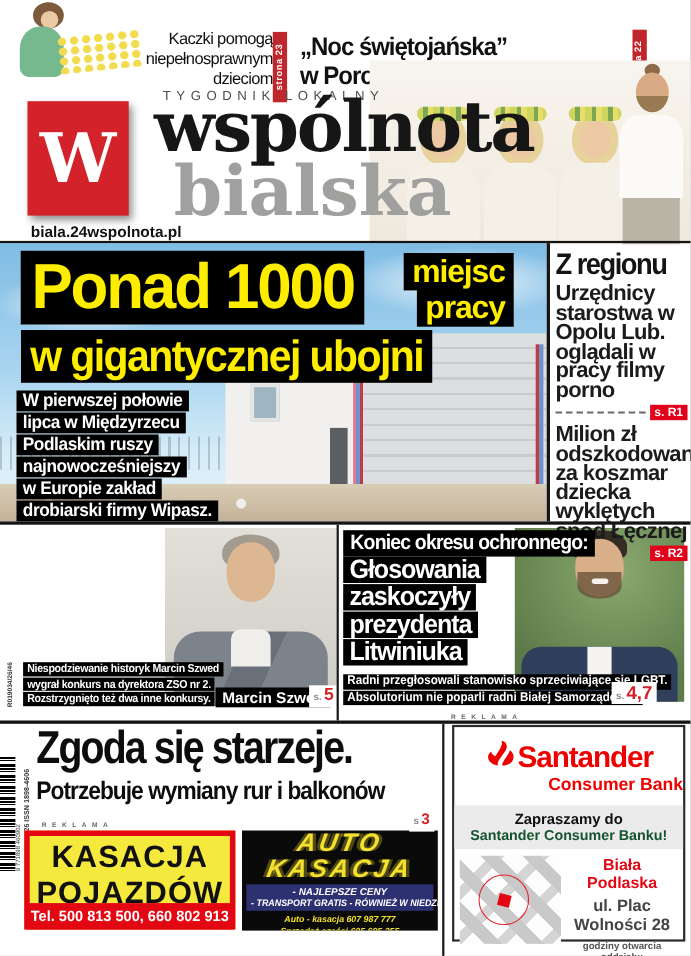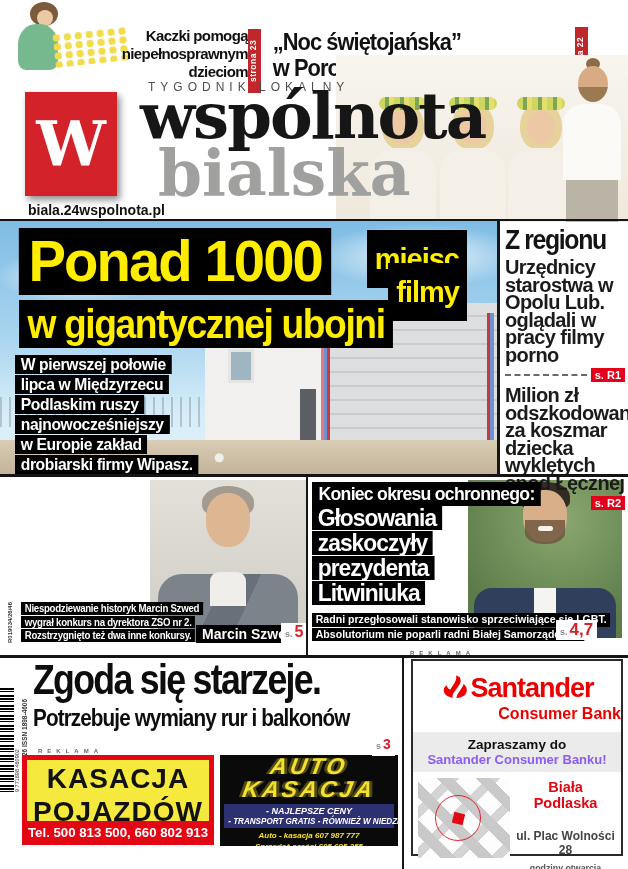--- a/index.html
+++ b/index.html
@@ -9,21 +9,21 @@
 .abs{position:absolute}
 .cx{transform-origin:left top}
 
 
 #child-photo{left:0;top:22;width:130px;height:72px}
 #child-photo .girl-hair{position:absolute;left:30px;top:2px;width:28px;height:24px;border-radius:50%;background:#7c5a3a}
 #child-photo .girl-face{position:absolute;left:37px;top:10px;width:16px;height:16px;border-radius:50%;background:#eac9a4}
 #child-photo .girl-dress{position:absolute;left:18px;top:24px;width:40px;height:46px;border-radius:45% 45% 20% 20%;background:#76b98e}
 #child-photo .ducks{position:absolute;left:52px;top:30px;width:76px;height:34px;transform:rotate(-6deg);
   background:radial-gradient(circle,#f2dc4e 0 3.5px,transparent 4px);background-size:11px 9px}
-#teaser-left{left:104px;top:27px;width:144px;text-align:right;font-weight:bold;font-size:15px;line-height:18px;letter-spacing:-0.6px;color:#101010}
+#teaser-left{left:104px;top:27px;width:144px;text-align:right;font-weight:normal;font-size:15px;line-height:18px;letter-spacing:-0.6px;color:#101010}
 .vtab{background:#c0272d;color:#fff;font-weight:bold;font-size:8.5px;writing-mode:vertical-rl;transform:rotate(180deg);
   text-align:center;letter-spacing:.5px}
 #tab23{left:248px;top:29px;width:13px;height:64px}
 #tab22{left:575px;top:27px;width:13px;height:62px}
 #teaser-right{left:266px;top:29px;width:270px;font-weight:bold;font-size:23px;line-height:26px;letter-spacing:-1px;transform:scaleX(.95)}
 
 
 #mh-photo{left:336px;top:55px;width:292px;height:167px;background:linear-gradient(180deg,#f8f5ef,#efe8dc);z-index:1}
 .wp{position:absolute;bottom:0;width:74px;height:122px}
 .wp .hair{position:absolute;left:16px;top:2px;width:42px;height:48px;border-radius:50% 50% 45% 45%;background:#e7d29b}
@@ -72,21 +72,21 @@
 .ground{left:0;bottom:0;width:497px;height:34px;background:linear-gradient(180deg,#d9cdb5,#c3b299)}
 .debris{left:8px;bottom:3px;width:240px;height:24px;background:
   radial-gradient(circle at 15% 50%,#efefec 0 5px,transparent 6px),
   radial-gradient(circle at 40% 40%,#e3e2de 0 4px,transparent 5px),
   radial-gradient(circle at 65% 60%,#d8d6d0 0 6px,transparent 7px),
   radial-gradient(circle at 88% 45%,#efeeea 0 4px,transparent 5px)}
 
 
 .yb{background:#000;color:#ffed00;font-weight:bold;z-index:5;line-height:1.05;white-space:nowrap}
 #hl1{left:14px;top:228px;font-size:58px;padding:3px 10px;letter-spacing:-2px;transform:scaleX(.97)}
-#hls1,#hls2{right:161px;font-size:29px;padding:14px 8px;letter-spacing:-1px;text-align:right}
+#hls1,#hls2{right:161px;font-size:29px;padding:2px 8px;letter-spacing:-1px;text-align:right}
 #hls1{top:230px}#hls2{top:263px}
 #hl2{left:5px;top:300px;font-size:40px;padding:3px 9px;letter-spacing:-1.5px;transform:scaleX(.93)}
 #ms-standfirst{left:15px;top:355px;z-index:5}
 #ms-standfirst span{display:table;background:#000;color:#fff;font-weight:bold;font-size:16.5px;line-height:17px;
   padding:1px 6px;margin-bottom:1px;letter-spacing:-0.4px;transform:scaleX(.95);transform-origin:left top;white-space:nowrap}
 #comments{left:412px;top:446px;z-index:6;display:flex;align-items:stretch}
 #comments .box{background:#fff;border:1.5px solid #d3222a;width:58px;padding:1px 2px;text-align:center;color:#d3222a;font-weight:bold}
 #comments .box .l1{font-size:5.5px;line-height:7px;display:block}
 #comments .box .l2{font-size:6.5px;line-height:8px;display:block}
 #comments .count{background:#d3222a;color:#fff;font-weight:bold;font-size:15px;width:26px;display:flex;align-items:center;justify-content:center}
@@ -160,35 +160,35 @@
   font-weight:bold;font-size:13.5px;text-align:center;padding-top:4px;transform:scaleX(.98);white-space:nowrap}
 #ad-auto{left:220px;top:755px;width:178px;height:91px;background:#0a0a0a;z-index:5;text-align:center;overflow:hidden}
 #ad-auto .ttl{font-style:italic;font-weight:bold;color:#f4e12d;font-size:23px;line-height:23px;letter-spacing:3px;
   transform:skewX(-10deg);text-shadow:3px 0 0 rgba(244,225,45,.3),-3px 0 0 rgba(244,225,45,.3);white-space:nowrap}
 #ad-auto .band{background:#2d3172;margin:3px 4px 2px;padding:2px 0;color:#fff;font-style:italic;font-weight:bold}
 #ad-auto .band .b1{font-size:9px;line-height:10px;display:block}
 #ad-auto .band .b2{font-size:8.5px;line-height:10px;display:block;transform:scaleX(.95);white-space:nowrap}
 #ad-auto .ph{font-size:8px;line-height:11px;font-weight:bold;font-style:italic;color:#f4e12d;display:block}
 #div-bot{left:402px;top:658px;width:2px;height:211px;background:#161616;z-index:5}
 #ad-sant{left:411px;top:659px;width:212px;height:197px;border:2px solid #2a2a2a;background:#fff;z-index:5}
-#sant-logo{display:flex;align-items:center;justify-content:center;gap:0;margin-top:12px}
+#sant-logo{display:flex;align-items:flex-start;justify-content:center;gap:0;margin-top:12px}
 #sant-logo .brand{font-size:27px;font-weight:bold;color:#ec0000;letter-spacing:-1px}
 #sant-cb{text-align:right;font-size:16px;font-weight:bold;color:#ec0000;margin-top:1px}
 #sant-band{background:#ebebeb;margin-top:9px;padding:5px 0;text-align:center}
 #sant-band .i1{display:block;font-size:13.5px;font-weight:bold;color:#111}
-#sant-band .i2{display:block;font-size:13px;font-weight:bold;color:#8b5cf6}
+#sant-band .i2{display:block;font-size:13px;font-weight:bold;color:#14532d}
 #sant-bottom{display:flex;margin-top:6px;padding:0 5px;gap:5px}
 #sant-map{position:relative;width:92px;height:80px;overflow:hidden;background:#fdfdfd;
  background-image:repeating-linear-gradient(45deg,transparent 0 16px,#c9c9c9 16px 27px),
    repeating-linear-gradient(135deg,transparent 0 20px,#d4d4d4 20px 29px)}
 #sant-map .ring{position:absolute;left:17px;top:17px;width:46px;height:46px;border:1.5px solid #e30613;border-radius:50%;opacity:.85}
 #sant-map .pin{position:absolute;left:35px;top:35px;width:11px;height:11px;background:#e30613;transform:rotate(14deg)}
 #sant-info{flex:1;text-align:center;color:#555;font-weight:bold}
 #sant-info .city{font-size:14.5px;color:#e30613;margin-top:1px}
-#sant-info .addr{font-size:12px;color:#444;margin-top:18px}
+#sant-info .addr{font-size:15px;color:#444;margin-top:4px}
 #sant-info .lbl{font-size:8.8px;margin-top:6px}
 #sant-info .hrs{font-size:8.8px}
 </style>
 </head>
 <body>
 
 <div id="page">
 
   <div class="abs" id="child-photo">
     <div class="girl-hair"></div>
@@ -249,21 +249,21 @@
     <div class="bld-door"></div>
     <div class="bld-gray"></div>
     <div class="bld-stripes"></div>
     <div class="bld-stripe2"></div>
     <div class="fence"></div>
     <div class="ground"></div>
     <div class="debris"></div>
   </div>
   <div class="abs yb" id="hl1">Ponad 1000</div>
   <div class="abs yb" id="hls1">miejsc</div>
-  <div class="abs yb" id="hls2">filmy</div>
+  <div class="abs yb" id="hls2">pracy</div>
   <div class="abs yb" id="hl2">w gigantycznej ubojni</div>
   <div class="abs" id="ms-standfirst">
     <span>W pierwszej połowie</span>
     <span>lipca w Międzyrzecu</span>
     <span>Podlaskim ruszy</span>
     <span>najnowocześniejszy</span>
     <span>w Europie zakład</span>
     <span>drobiarski firmy Wipasz.</span>
   </div>
 

